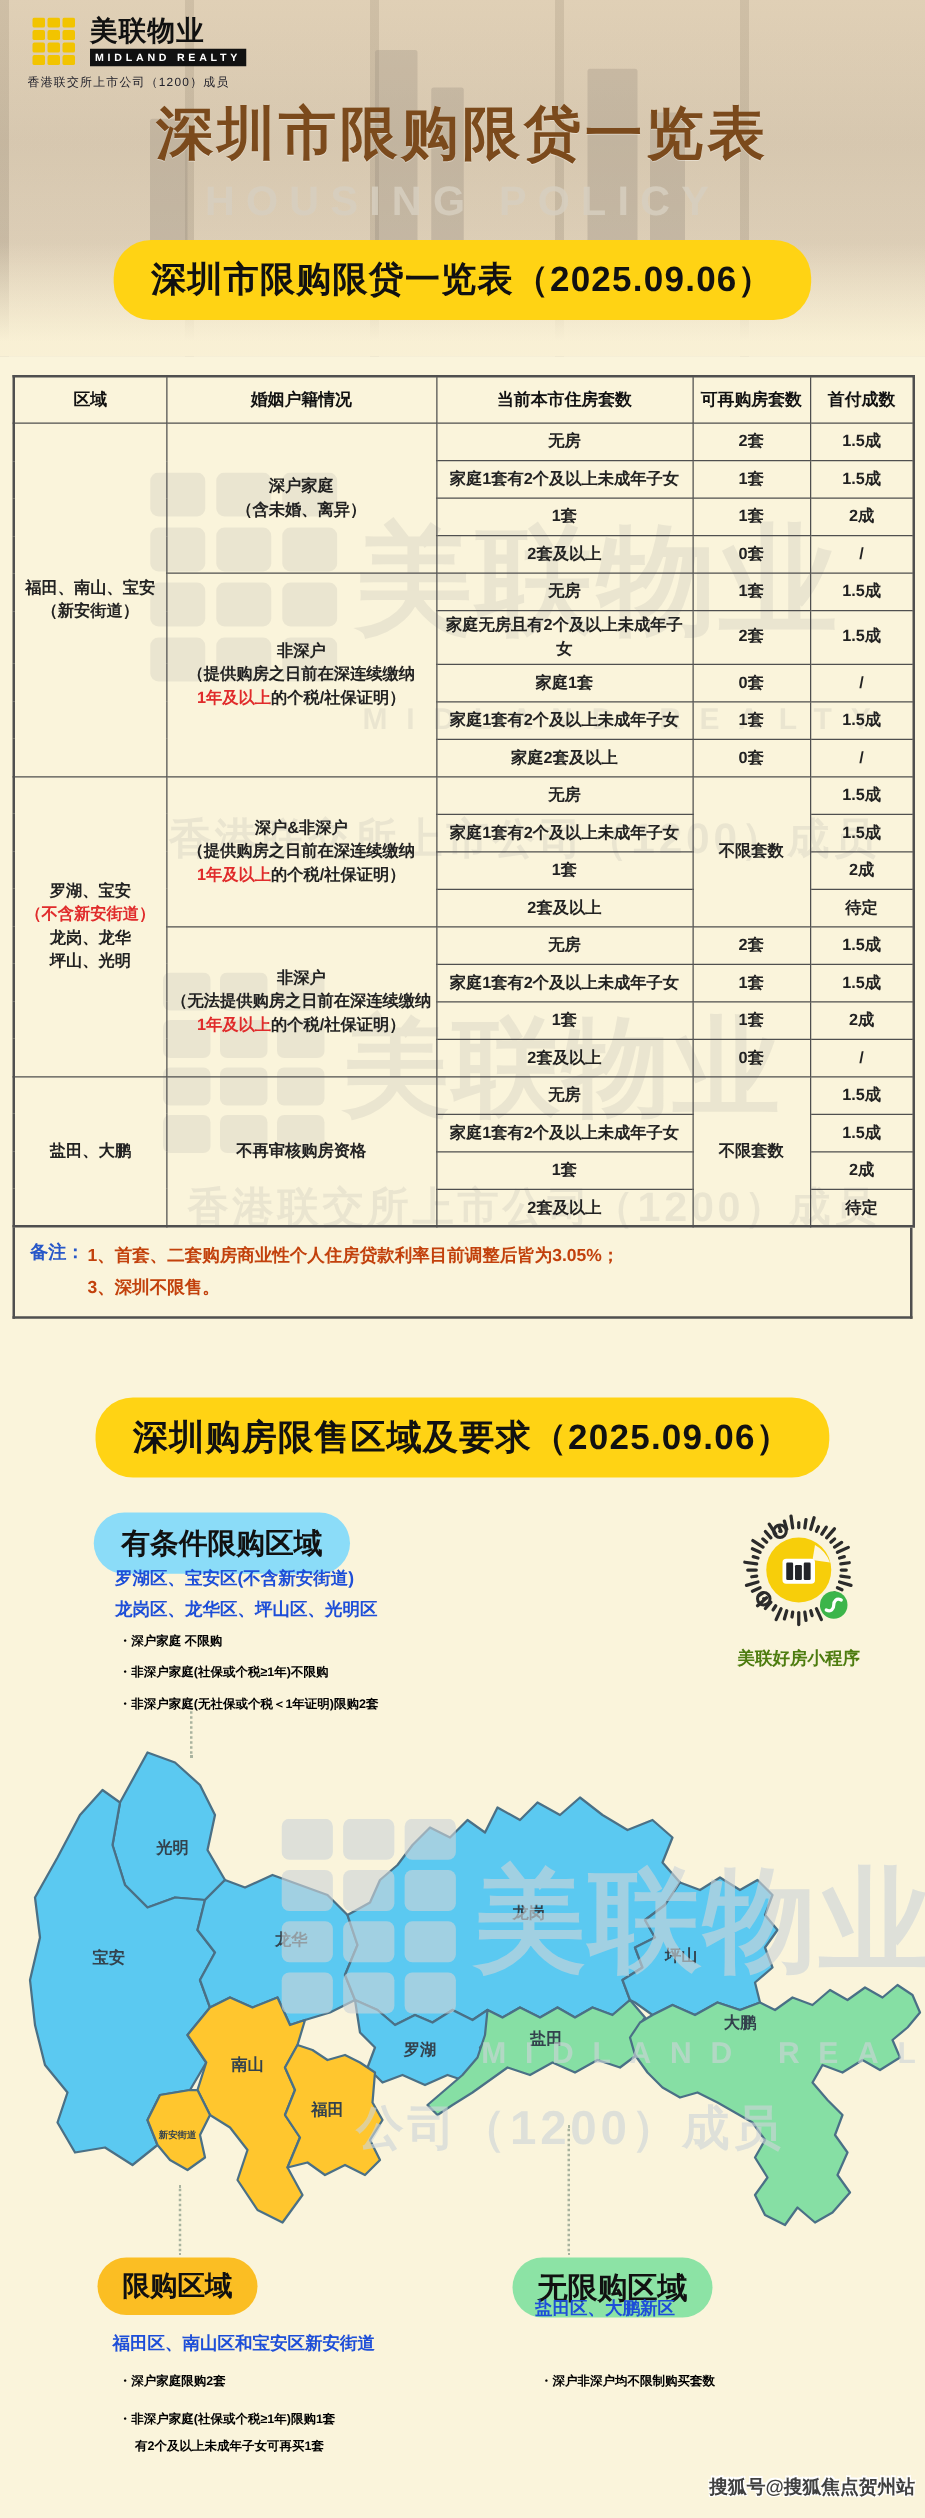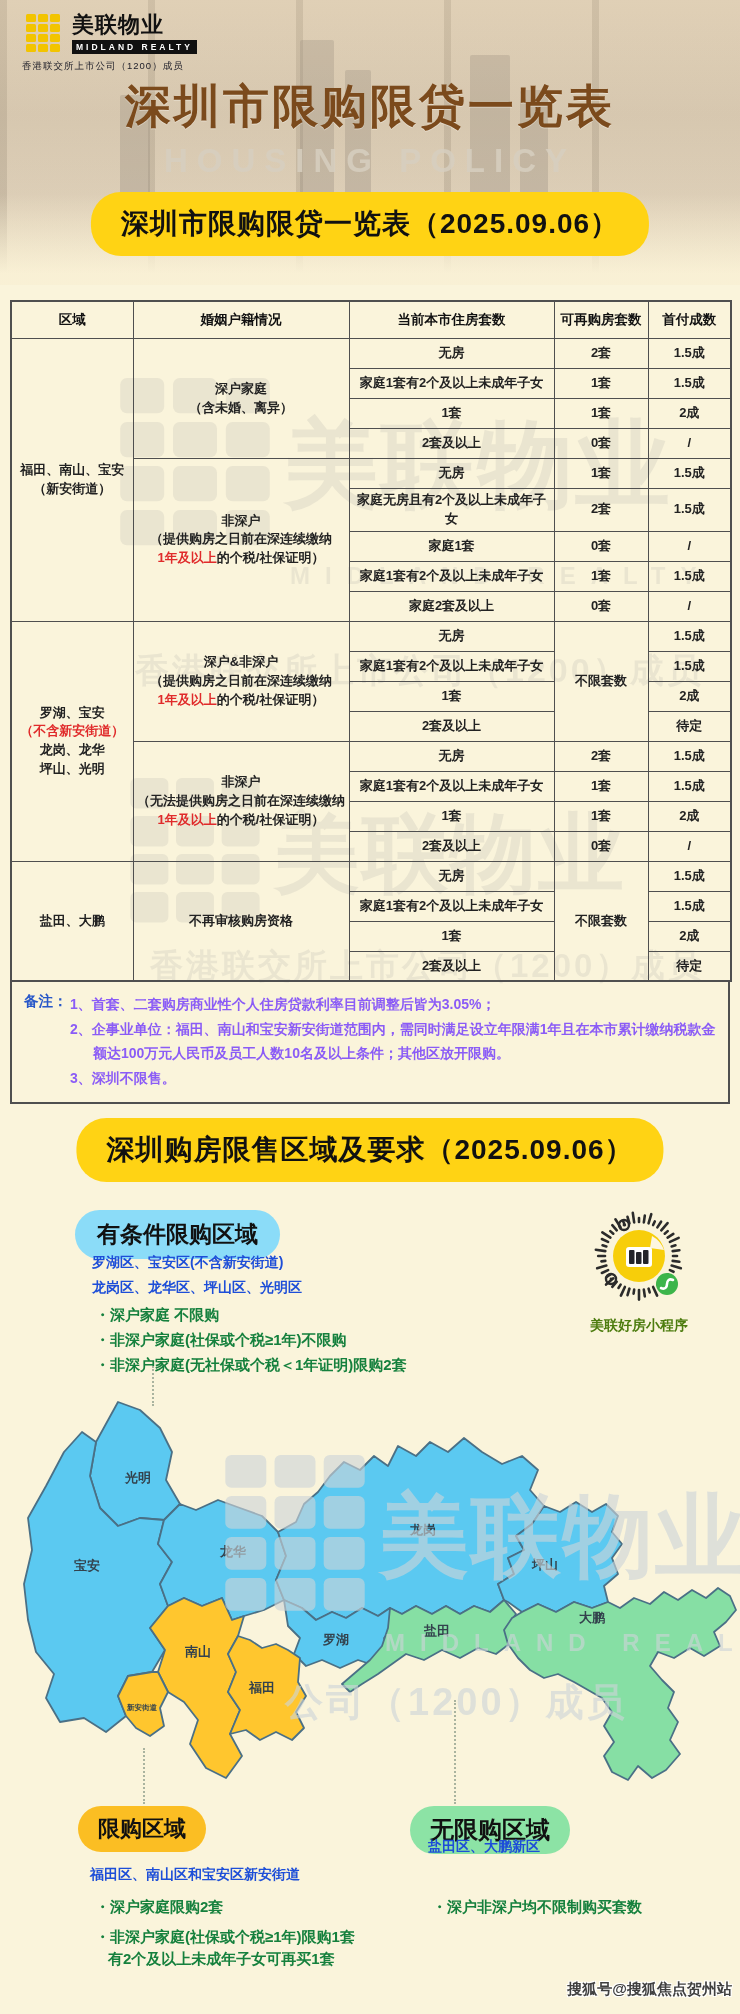--- a/index.html
+++ b/index.html
@@ -45,29 +45,29 @@
       font-size:13px;color:#222;padding:2px 3px;line-height:1.45;}
   .ptable th{font-size:13.5px;font-weight:bold;height:32px;color:#111;}
   .ptable tr{height:30px;}
   .ptable td{font-weight:600;}
   .ptable .red{color:#E02B2B;}
   .ptable td.region{font-weight:700;}
   
   .notes{border:2px solid #4f4f4f;border-top:none;background:transparent;
          padding:10px 12px 12px 12px;position:relative;z-index:1;}
   .notes-label{position:absolute;left:12px;top:10px;color:#2757C8;font-weight:900;font-size:14.5px;}
-  .note-item{color:#8b5cf6;font-weight:700;font-size:14px;line-height:1.75;
+  .note-item{color:#c2410c;font-weight:700;font-size:14px;line-height:1.75;
              margin-left:46px;padding-left:23px;text-indent:-23px;}
   
   .pill-small{position:absolute;font-weight:900;color:#111;white-space:nowrap;z-index:4;}
   .pill-blue{background:#8BDCF8;font-size:23px;padding:9px 22px;border-radius:26px;}
   .pill-yellow{background:#FBBE23;font-size:22px;padding:8px 20px;border-radius:24px;}
   .pill-green{background:#8CE3A5;font-size:24px;padding:8px 20px;border-radius:24px;}
   .bold-line{position:absolute;font-weight:900;font-size:14px;color:#1d4ed8;white-space:nowrap;z-index:4;}
-  .bullet-line{position:absolute;font-weight:600;font-size:15px;color:#15803d;white-space:nowrap;z-index:4;}
+  .bullet-line{position:absolute;font-weight:600;font-size:10px;color:#000000;white-space:nowrap;z-index:4;}
   
   .qr-wrap{position:absolute;top:1203px;left:586px;width:106px;text-align:center;z-index:4;}
   .qr-label{margin-top:4px;font-size:14px;font-weight:700;color:#4d7c0f;white-space:nowrap;}
   
   #map-svg{position:absolute;top:1392px;left:0;z-index:2;}
   .dname{font-size:13px;font-weight:bold;fill:#33424d;}
   .dname-sm{font-size:7.5px;font-weight:bold;fill:#33424d;}
   .dot-line{position:absolute;width:0;border-left:2px dotted #a9b39f;z-index:2;}
   
   .credit{position:absolute;top:1980px;right:8px;font-size:15px;font-weight:900;color:#404040;
@@ -285,21 +285,20 @@
         <tr>
           <td>2套及以上</td>
           <td>待定</td>
         </tr>
       </tbody>
   </table>
   <div class="notes">
     <span class="notes-label">备注：</span>
     <div id="notes-items">
         <div class="note-item">1、首套、二套购房商业性个人住房贷款利率目前调整后皆为3.05%；</div>
-        <div class="note-item">2、企事业单位：福田、南山和宝安新安街道范围内，需同时满足设立年限满1年且在本市累计缴纳税款金额达100万元人民币及员工人数10名及以上条件；其他区放开限购。</div>
         <div class="note-item">3、深圳不限售。</div>
       </div>
   </div>
 </div>
 
 <div class="pill-banner" id="banner2">深圳购房限售区域及要求（2025.09.06）</div>
 
 <div class="pill-small pill-blue" style="top:1210px;left:75px">有条件限购区域</div>
 <div class="bold-line" style="top:1254px;left:92px">罗湖区、宝安区(不含新安街道)</div>
 <div class="bold-line" style="top:1279px;left:92px">龙岗区、龙华区、坪山区、光明区</div>

